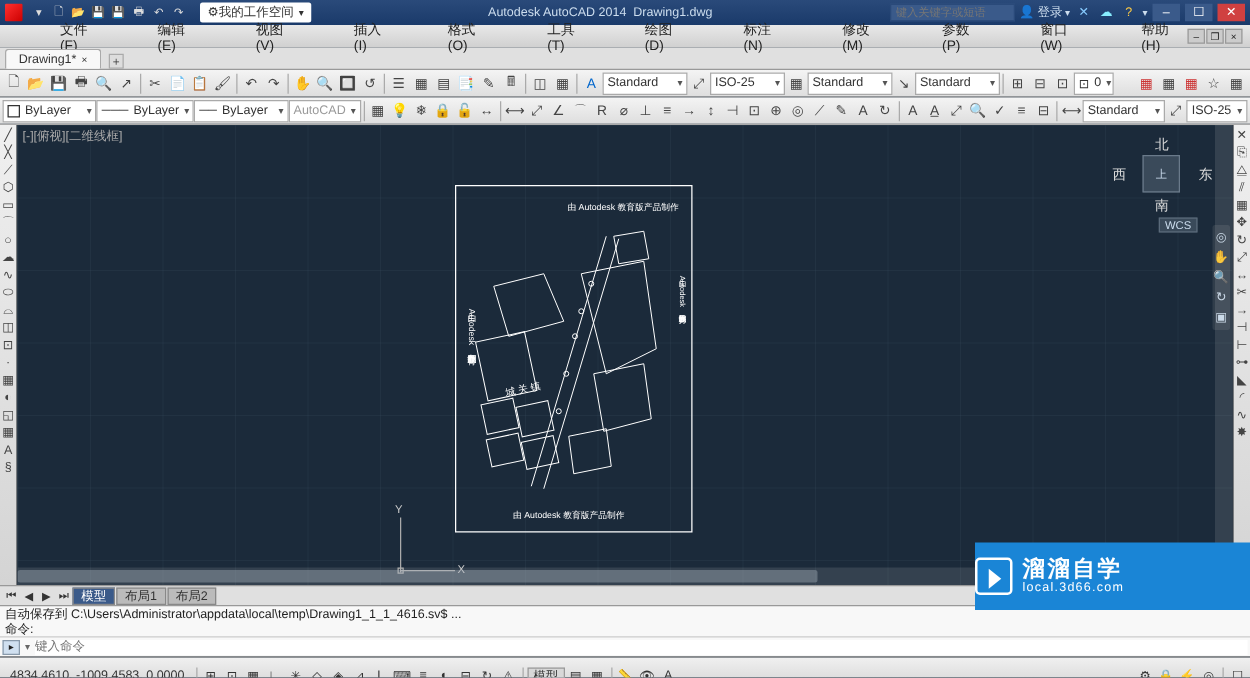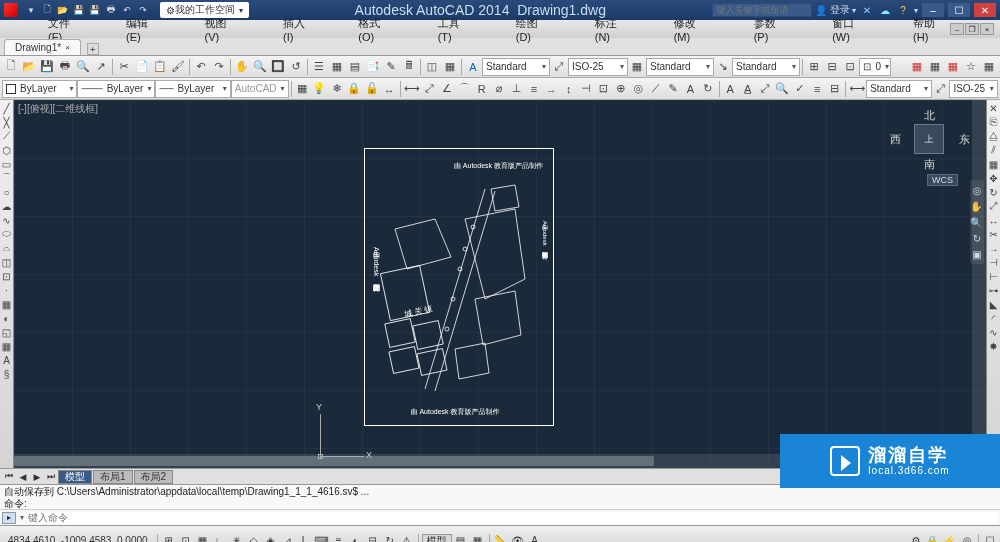--- a/index.html
+++ b/index.html
@@ -4,21 +4,21 @@
 <style>
   * { box-sizing: border-box; margin: 0; padding: 0; }
   body { font-family: "Microsoft YaHei", sans-serif; font-size: 11px; background: #1a2a3a; color: #ccc; width: 1000px; height: 542px; overflow: hidden; position: relative; }
   
   
   .titlebar { height: 20px; background: linear-gradient(#2a4a7a, #1a3a6a); display: flex; align-items: center; color: #fff; padding: 0 4px; }
   .titlebar .qat { display: flex; gap: 2px; align-items: center; }
   .titlebar .logo { width: 14px; height: 14px; background: linear-gradient(135deg, #ff3030, #cc0000); border-radius: 1px; margin-right: 4px; }
   .titlebar .qat-btn { width: 14px; height: 14px; display: flex; align-items: center; justify-content: center; color: #ddd; font-size: 9px; cursor: pointer; }
   .titlebar .workspace { margin-left: 8px; height: 16px; background: #fff; border-radius: 2px; padding: 0 6px; display: flex; align-items: center; color: #333; font-size: 10px; }
-  .titlebar .title { flex: 1; text-align: center; color: #cde; font-size: 14px; }
+  .titlebar .title { flex: 1; text-align: center; color: #cde; font-size: 10px; }
   .titlebar .search { width: 100px; height: 14px; background: #3a5a8a; border: 1px solid #2a4a7a; color: #89a; font-size: 9px; padding: 0 4px; }
   .titlebar .right { display: flex; align-items: center; gap: 4px; justify-content: flex-end; }
   .titlebar .login { color: #cde; font-size: 10px; display: flex; align-items: center; gap: 2px; }
   .titlebar .ico { width: 14px; height: 14px; display: flex; align-items: center; justify-content: center; font-size: 10px; }
   .winbtn { width: 22px; height: 14px; display: flex; align-items: center; justify-content: center; font-size: 10px; color: #fff; cursor: pointer; }
   .winbtn.close { background: #d04040; }
   .winbtn.min { background: #3a5a8a; }
   .winbtn.max { background: #3a5a8a; }
 
   
@@ -87,21 +87,21 @@
   .cmdline .history { padding: 1px 4px; line-height: 12px; height: 24px; overflow: hidden; }
   .cmdline .input-row { display: flex; align-items: center; border-top: 1px solid #ccc; padding: 1px 2px; height: 16px; }
   .cmdline .input-row .badge { width: 14px; height: 12px; background: #d0e0f0; border: 1px solid #89a; margin-right: 4px; display: flex; align-items: center; justify-content: center; font-size: 8px; }
   .cmdline input { flex: 1; border: none; background: #fff; font-size: 10px; outline: none; height: 12px; }
 
   .statusbar { height: 30px; background: linear-gradient(#f0f0f0, #d0d0d0); display: flex; align-items: center; font-size: 10px; color: #333; border-top: 1px solid #999; gap: 1px; padding: 0 2px; }
   .statusbar .coords { padding: 0 6px; }
   .sb-btn { width: 16px; height: 14px; display: flex; align-items: center; justify-content: center; border: 1px solid transparent; cursor: pointer; font-size: 10px; }
   .sb-sep { width: 1px; height: 14px; background: #aaa; margin: 0 2px; }
 
-  .watermark { position: absolute; right: 0; bottom: 54px; width: 220px; height: 54px; background: #1a85d6; display: flex; align-items: center; justify-content: center; gap: 8px; color: #fff; }
+  .watermark { position: absolute; right: 0; bottom: 54px; width: 220px; height: 54px; background: #1a85d6; display: flex; align-items: center; justify-content: flex-start; gap: 8px; color: #fff; }
   .watermark .play { width: 30px; height: 30px; border: 2px solid #fff; border-radius: 4px; position: relative; }
   .watermark .play:after { content: ""; position: absolute; left: 9px; top: 7px; border-left: 10px solid #fff; border-top: 8px solid transparent; border-bottom: 8px solid transparent; }
   .watermark .txt { display: flex; flex-direction: column; line-height: 1.1; }
   .watermark .txt .big { font-size: 18px; font-weight: bold; letter-spacing: 2px; }
   .watermark .txt .small { font-size: 10px; letter-spacing: 1px; }
 </style>
 </head>
 <body>
 
 <div class="titlebar">

